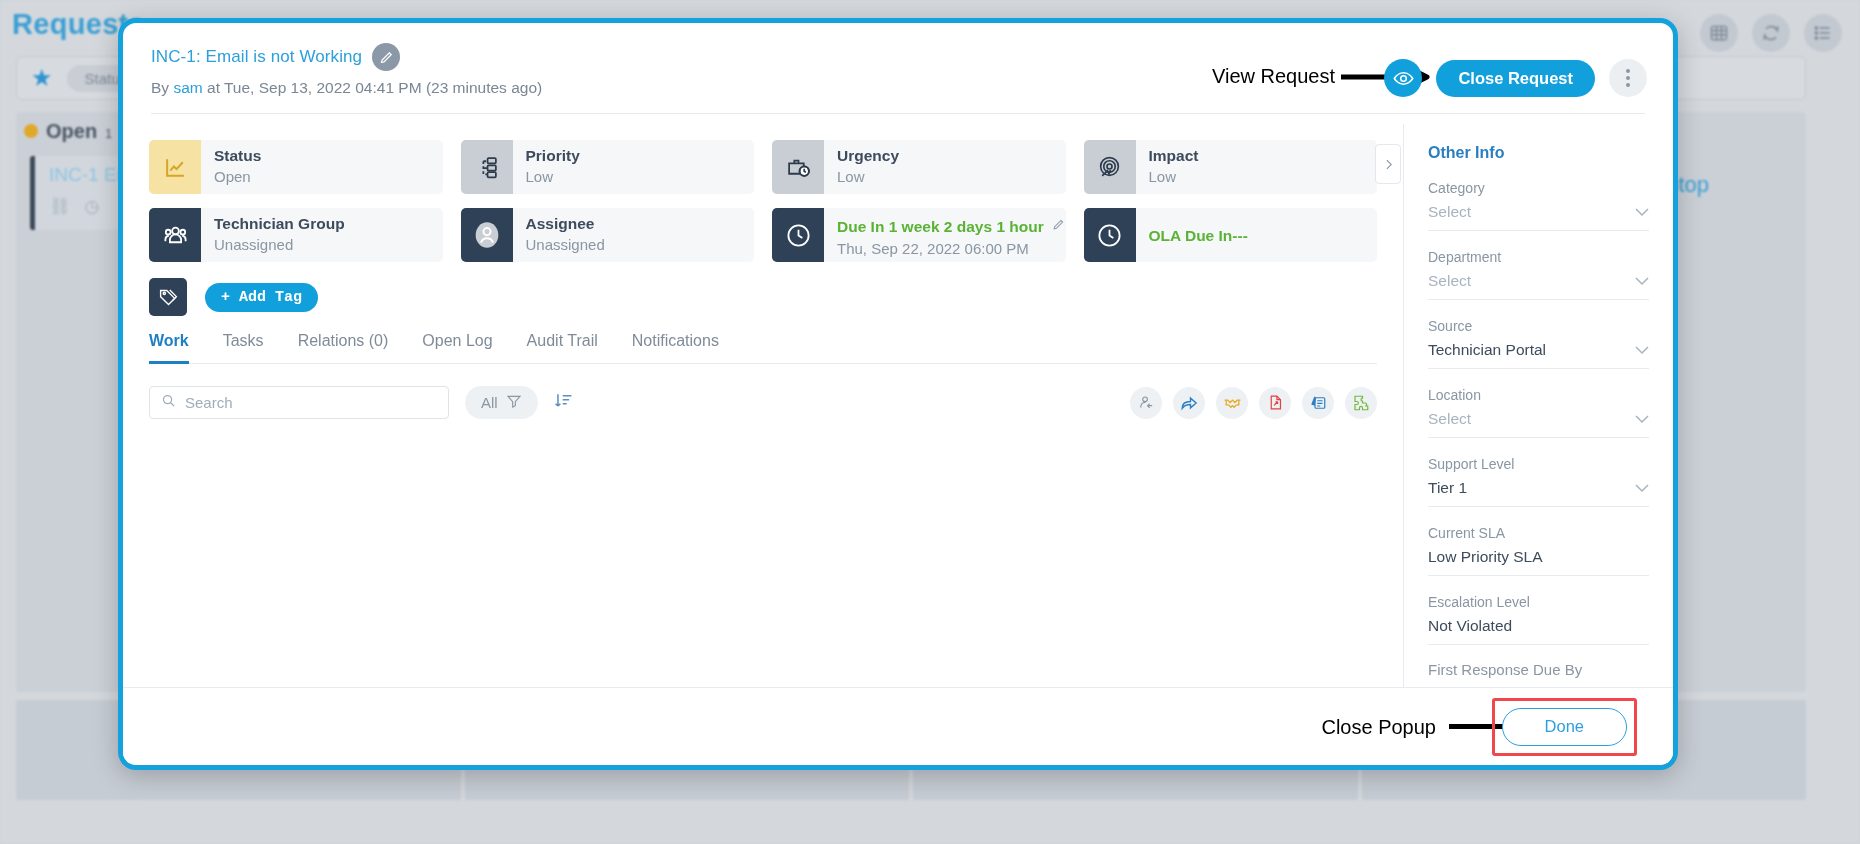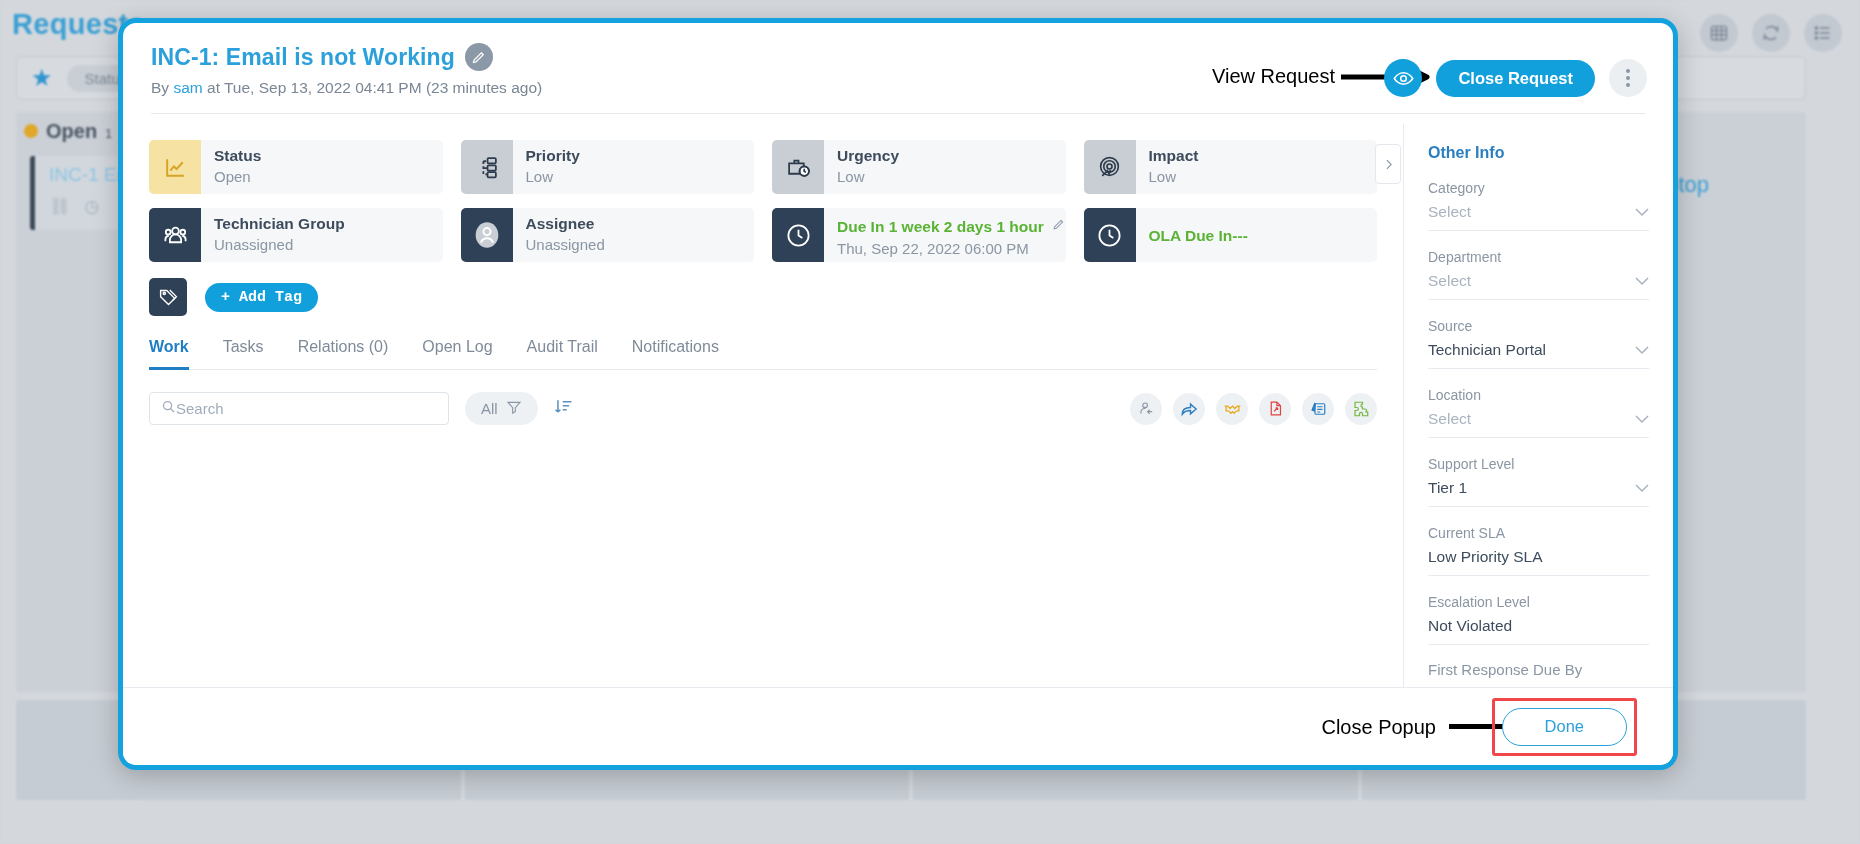--- a/index.html
+++ b/index.html
@@ -63,21 +63,21 @@
   .modal {
     position: absolute; left: 118px; top: 18px; width: 1560px; height: 752px;
     background: #ffffff; border: 5px solid #14a2de; border-radius: 18px;
     overflow: hidden; display: flex; flex-direction: column;
     box-shadow: 0 6px 26px rgba(0,0,0,.22);
   }
 
   
   .m-header { padding: 20px 28px 10px 28px; position: relative; }
   .m-title-row { display: flex; align-items: center; gap: 10px; }
-  .m-title { font-size: 23px; font-weight: 700; color: #2ca0da; letter-spacing: .1px; }
+  .m-title { font-size: 17px; font-weight: 400; color: #2ca0da; letter-spacing: .1px; }
   .edit-circle {
     width: 28px; height: 28px; border-radius: 50%; background: #8a98a8;
     display: flex; align-items: center; justify-content: center; color: #fff;
   }
   .m-sub { margin-top: 8px; font-size: 15.5px; color: #7a8694; }
   .m-sub .user { color: #2ca0da; }
   .m-hr { margin: 16px 0 0 0; border: 0; border-top: 1px solid #e7eaee; }
 
   .hdr-actions { position: absolute; right: 26px; top: 36px; display: flex; align-items: center; gap: 14px; }
   .eye-btn {
@@ -141,32 +141,32 @@
     width: 38px; height: 38px; border-radius: 5px; background: #2f4156;
     display: flex; align-items: center; justify-content: center; color: #fff;
   }
   .add-tag {
     height: 29px; padding: 0 16px; border-radius: 15px; background: #12a0dd; color: #fff;
     font-size: 15px; font-weight: 700; display: flex; align-items: center; gap: 5px;
     border: none; font-family: Liberation Mono, monospace; cursor: pointer;
   }
 
   
-  .tabs { margin-top: 22px; display: flex; gap: 34px; border-bottom: 1px solid #e7eaee; }
+  .tabs { margin-top: 16px; display: flex; gap: 34px; border-bottom: 1px solid #e7eaee; }
   .tab {
     font-size: 16px; color: #7f8b99; padding-bottom: 11px; cursor: pointer;
     border-bottom: 3px solid transparent; margin-bottom: -1px;
   }
   .tab.active { color: #1f7fc4; font-weight: 700; border-bottom-color: #1f7fc4; }
 
   
   .toolbar { margin-top: 22px; display: flex; align-items: center; gap: 16px; }
   .search-box {
     width: 300px; height: 33px; border: 1px solid #dfe4e9; border-radius: 4px;
-    display: flex; align-items: center; padding: 0 11px; background: #fff;
+    display: flex; align-items: center; gap: 9px; padding: 0 11px; background: #fff;
   }
   .search-box input {
     border: 0; outline: 0; font-size: 15px; color: #3d4b5c; width: 100%;
     font-family: "Liberation Sans", sans-serif; background: transparent;
   }
   .search-box input::placeholder { color: #9fadbb; }
   .filter-pill {
     height: 33px; padding: 0 16px; border-radius: 17px; background: #eef1f4;
     display: flex; align-items: center; gap: 8px; color: #8a96a3; font-size: 15px;
     cursor: pointer;

